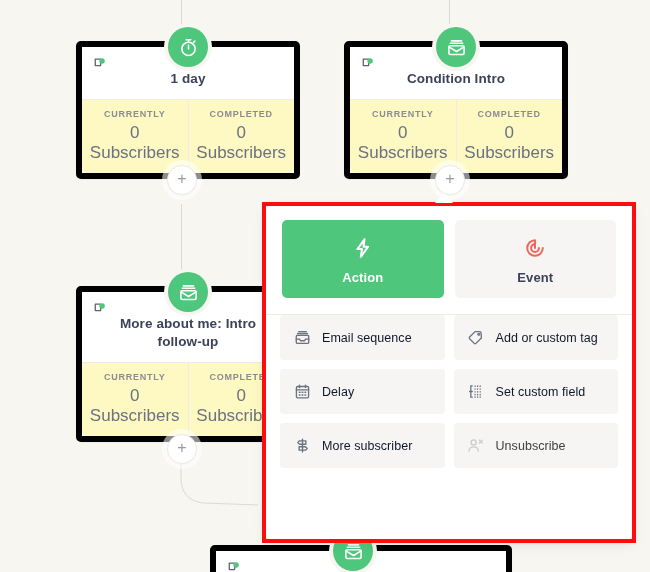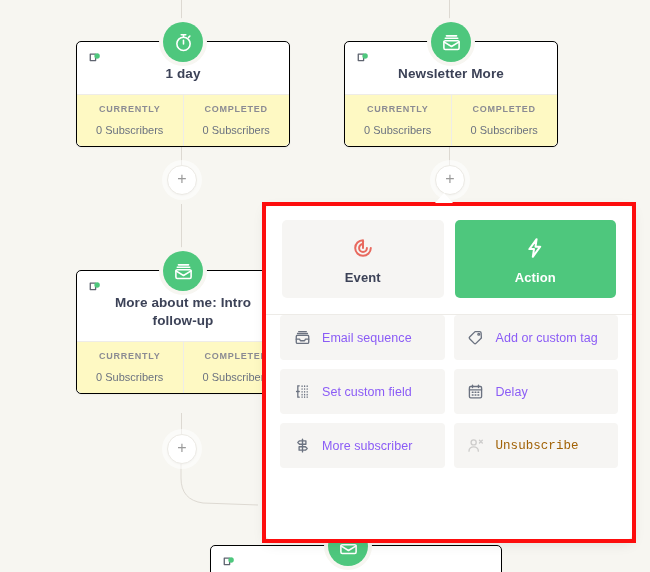--- a/index.html
+++ b/index.html
@@ -22,37 +22,37 @@
     background:#fff;border:1px solid #eceae5;
     box-shadow:0 0 0 5px rgba(255,255,255,.55),0 1px 2px rgba(0,0,0,.06);
     display:flex;align-items:center;justify-content:center;
     color:#9a9a9a;font-size:16px;line-height:1;font-weight:400;
     cursor:pointer;z-index:4;
   }
   .plus span{display:block;transform:translateY(-1px);}
 
   
   .node{
-    position:absolute;background:#fff;border:1px solid #000000;border-radius:5px;
+    position:absolute;background:#fff;border:6px solid #000000;border-radius:5px;
     box-shadow:0 1px 2px rgba(0,0,0,.04);z-index:2;
   }
   .node-head{position:relative;padding:10px 10px 11px;min-height:50px;box-sizing:border-box;}
   .flag{position:absolute;left:11px;top:10px;width:14px;height:14px;}
   .node-title{
     text-align:center;font-size:13.5px;font-weight:700;color:#3c4257;
     line-height:1.32;margin-top:13px;letter-spacing:.1px;padding:0 6px;
   }
   .node-foot{
     display:flex;border-top:1px solid #eeece8;background:#fef9c3;
     border-radius:0 0 5px 5px;
   }
   .stat{flex:1;text-align:center;padding:9px 2px 10px;}
   .stat + .stat{border-left:1px solid #eeece8;}
   .stat-k{font-size:9px;font-weight:700;letter-spacing:.75px;color:#8b8b93;}
-  .stat-v{font-size:11px;color:#6b7280;margin-top:10px;}
+  .stat-v{font-size:17px;color:#6b7280;margin-top:4px;}
 
   
   .badge{
     position:absolute;width:40px;height:40px;border-radius:50%;
     background:#4ec77d;display:flex;align-items:center;justify-content:center;
     box-shadow:0 0 0 4px #f7f6f1;z-index:5;
   }
   .badge svg{display:block;}
 
   
@@ -79,23 +79,23 @@
   .sep{height:1px;background:#edebe7;margin:0;}
   .sect-title{
     text-align:center;font-size:10.5px;font-weight:700;letter-spacing:.85px;
     color:#5c6275;padding:15px 0 13px;
   }
   .grid{display:grid;grid-template-columns:1fr 1fr;gap:9px;padding:0 14px 14px;}
   .mi{
     background:#f6f5f3;border-radius:4px;height:45px;display:flex;align-items:center;
     padding:0 13px;gap:11px;cursor:pointer;
   }
-  .mi-lbl{font-size:12.5px;color:#8b5cf6;letter-spacing:.05px;}
+  .mi-lbl{font-size:12.5px;color:#0f172a;letter-spacing:.05px;}
   .mi.disabled{cursor:default;}
-  .mi.disabled .mi-lbl{color:#a16207;font-family:Liberation Mono, monospace;}
+  .mi.disabled .mi-lbl{color:#404040;}
   .mi-ico{width:18px;height:18px;display:flex;align-items:center;justify-content:center;flex:0 0 18px;}
 </style>
 </head>
 <body>
 
 <div id="canvas">
 
   <div class="conn v" style="left:181px;top:0;height:42px;"></div>
   <div class="conn v" style="left:181px;top:140px;height:50px;"></div>
   <div class="conn v" style="left:181px;top:204px;height:82px;"></div>
@@ -147,35 +147,35 @@
         <path d="M3.3 11.2l8.7 5.4 8.7-5.4"></path>
       </svg>
     </div>
     <div class="node-head">
       <span class="flag">
         <svg width="14" height="14" viewBox="0 0 16 16">
           <path d="M2.6 2.4h6.1v7.4H2.6z" fill="none" stroke="#5f6470" stroke-width="1.5" stroke-linejoin="round"></path>
           <circle cx="10.4" cy="4.6" r="3.1" fill="#4ec77d"></circle>
         </svg>
       </span>
-      <div class="node-title">Newsletter More</div>
+      <div class="node-title">Condition Intro</div>
     </div>
     <div class="node-foot">
       <div class="stat">
         <div class="stat-k">CURRENTLY</div>
         <div class="stat-v">0 Subscribers</div>
       </div>
       <div class="stat">
         <div class="stat-k">COMPLETED</div>
         <div class="stat-v">0 Subscribers</div>
       </div>
     </div>
   </div>
 
-  <div class="node" style="left:76px;top:270px;width:212px;">
+  <div class="node" style="left:76px;top:286px;width:212px;">
     <div class="badge" style="left:86px;top:-20px;">
       <svg width="21" height="21" viewBox="0 0 24 24" fill="none" stroke="#fff" stroke-width="1.8" stroke-linecap="round" stroke-linejoin="round">
         <path d="M6.2 4.4h11.6"></path>
         <path d="M4.9 7.2h14.2"></path>
         <rect x="3.3" y="10" width="17.4" height="10" rx="1.6"></rect>
         <path d="M3.3 11.2l8.7 5.4 8.7-5.4"></path>
       </svg>
     </div>
     <div class="node-head" style="min-height:68px;">
       <span class="flag">
@@ -228,40 +228,40 @@
   </div>
 
   <div id="panel-wrap">
     <svg class="arrow" viewBox="0 0 18 10">
       <path d="M9 0 L18 10 L0 10 Z" fill="#ffffff"></path>
     </svg>
     <div id="panel">
 
       <div class="tabs">
 
+        <div class="tab active">
+          <span class="tab-ico">
+            <svg width="24" height="24" viewBox="0 0 24 24" fill="none" stroke="#ffffff" stroke-width="2" stroke-linejoin="round" stroke-linecap="round">
+              <path d="M13.6 3.2L6.4 13.1h4.6l-1.2 7.7 7.4-10.1h-4.7z"></path>
+            </svg>
+          </span>
+          <span class="tab-lbl">Action</span>
+        </div>
+
         <div class="tab">
           <span class="tab-ico">
             <svg width="24" height="24" viewBox="0 0 24 24" fill="none" stroke="#e8695e" stroke-width="2" stroke-linecap="round">
               <path d="M12 4.2a7.8 7.8 0 1 0 7.8 7.8"></path>
               <path d="M12 8.1a3.9 3.9 0 1 0 3.9 3.9"></path>
               <path d="M12 12V5.2"></path>
             </svg>
           </span>
           <span class="tab-lbl">Event</span>
         </div>
 
-        <div class="tab active">
-          <span class="tab-ico">
-            <svg width="24" height="24" viewBox="0 0 24 24" fill="none" stroke="#ffffff" stroke-width="2" stroke-linejoin="round" stroke-linecap="round">
-              <path d="M13.6 3.2L6.4 13.1h4.6l-1.2 7.7 7.4-10.1h-4.7z"></path>
-            </svg>
-          </span>
-          <span class="tab-lbl">Action</span>
-        </div>
-
 
       </div>
 
       <div class="sep"></div>
 
 
       <div class="grid">
 
         <div class="mi">
           <span class="mi-ico">
@@ -276,53 +276,53 @@
         </div>
 
         <div class="mi">
           <span class="mi-ico">
             <svg width="17" height="17" viewBox="0 0 24 24" fill="none" stroke="#6b7280" stroke-width="1.9" stroke-linecap="round" stroke-linejoin="round">
               <path d="M20.3 12.6l-7.7 7.7a1.7 1.7 0 0 1-2.4 0l-6.5-6.5a1.7 1.7 0 0 1 0-2.4l7.7-7.7h6.5a2 2 0 0 1 2 2z"></path>
               <circle cx="16.6" cy="7.4" r="1.3"></circle>
             </svg>
           </span>
           <span class="mi-lbl">Add or custom tag</span>
+        </div>
+
+        <div class="mi">
+          <span class="mi-ico">
+            <svg width="17" height="17" viewBox="0 0 24 24" fill="none" stroke="#6b7280" stroke-width="1.9" stroke-linecap="round" stroke-linejoin="round">
+              <rect x="3.4" y="5" width="17.2" height="16" rx="1.8"></rect>
+              <path d="M3.4 9.6h17.2"></path>
+              <path d="M7.8 3v3.4"></path>
+                <path d="M16.2 3v3.4"></path>
+              <path d="M7.4 13h1.2M11.4 13h1.2M15.4 13h1.2"></path>
+              <path d="M7.4 17h1.2M11.4 17h1.2M15.4 17h1.2"></path>
+            </svg>
+          </span>
+          <span class="mi-lbl">Delay</span>
         </div>
 
         <div class="mi">
           <span class="mi-ico">
             <svg width="17" height="17" viewBox="0 0 24 24" fill="none" stroke="#6b7280" stroke-width="1.8" stroke-linecap="round">
               <path d="M7.4 4h-2v16h2"></path>
                 <path d="M3.6 12h3.8"></path>
               <path d="M11.4 4.2v.6M15 4.2v.6M18.6 4.2v.6"></path>
               <path d="M11.4 8.2v.6M15 8.2v.6M18.6 8.2v.6"></path>
               <path d="M11.4 12.2v.6M15 12.2v.6M18.6 12.2v.6"></path>
               <path d="M11.4 16.2v.6M15 16.2v.6M18.6 16.2v.6"></path>
               <path d="M11.4 19.6v.6M15 19.6v.6M18.6 19.6v.6"></path>
             </svg>
           </span>
           <span class="mi-lbl">Set custom field</span>
         </div>
 
         <div class="mi">
           <span class="mi-ico">
-            <svg width="17" height="17" viewBox="0 0 24 24" fill="none" stroke="#6b7280" stroke-width="1.9" stroke-linecap="round" stroke-linejoin="round">
-              <rect x="3.4" y="5" width="17.2" height="16" rx="1.8"></rect>
-              <path d="M3.4 9.6h17.2"></path>
-              <path d="M7.8 3v3.4"></path>
-                <path d="M16.2 3v3.4"></path>
-              <path d="M7.4 13h1.2M11.4 13h1.2M15.4 13h1.2"></path>
-              <path d="M7.4 17h1.2M11.4 17h1.2M15.4 17h1.2"></path>
-            </svg>
-          </span>
-          <span class="mi-lbl">Delay</span>
-        </div>
-
-        <div class="mi">
-          <span class="mi-ico">
             <svg width="17" height="17" viewBox="0 0 24 24" fill="none" stroke="#6b7280" stroke-width="1.9" stroke-linejoin="round" stroke-linecap="round">
               <path d="M12 3v18"></path>
               <path d="M16.8 5.4H7.8L5.4 7.8l2.4 2.4h9z"></path>
               <path d="M7.2 13.8h9l2.4 2.4-2.4 2.4h-9z"></path>
             </svg>
           </span>
           <span class="mi-lbl">More subscriber</span>
         </div>
 
         <div class="mi disabled">

